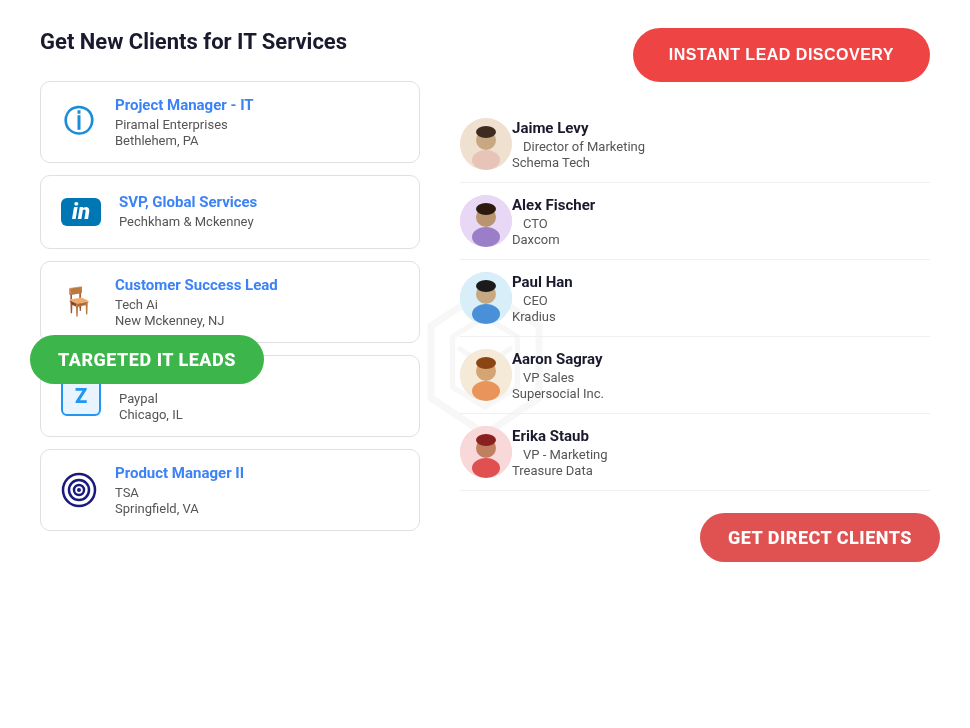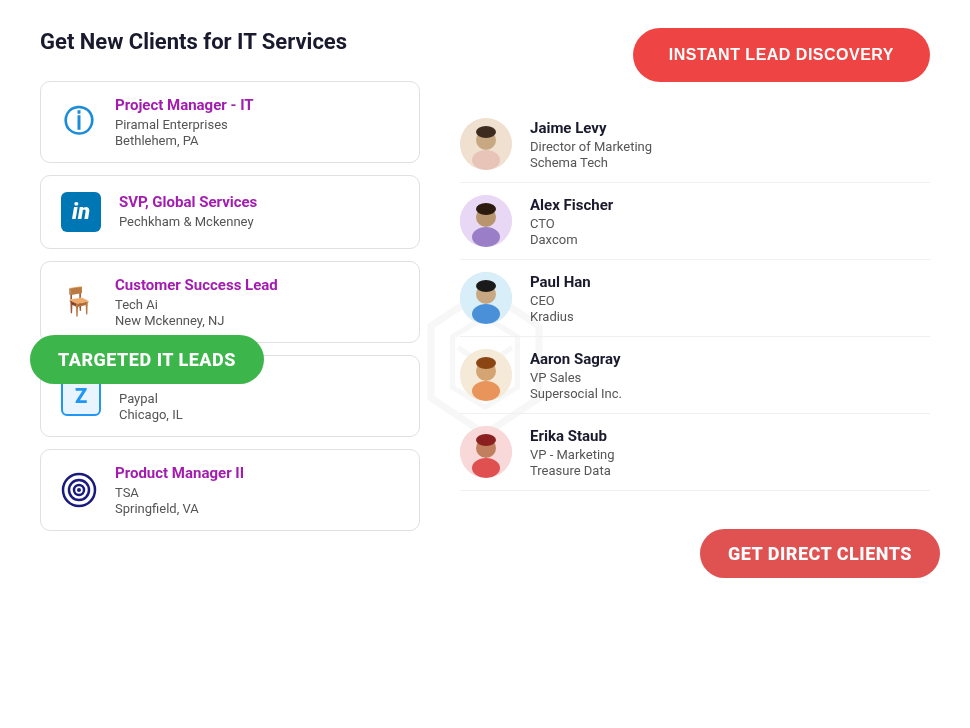--- a/index.html
+++ b/index.html
@@ -57,21 +57,21 @@
     }
 
     .job-info {
       display: flex;
       flex-direction: column;
     }
 
     .job-title {
       font-size: 15px;
       font-weight: 700;
-      color: #a21caf;
+      color: #3b82f6;
       margin-bottom: 3px;
     }
 
     .job-company {
       font-size: 13px;
       color: #555;
       margin-bottom: 1px;
     }
 
     .job-location {
@@ -116,21 +116,20 @@
       align-self: flex-end;
       margin-bottom: 24px;
       border: none;
       cursor: pointer;
       white-space: nowrap;
     }
 
     .person-card {
       display: flex;
       align-items: center;
-      gap: 18px;
       padding: 12px 0;
       border-bottom: 1px solid #f0f0f0;
     }
 
     .person-avatar {
       width: 52px;
       height: 52px;
       border-radius: 50%;
       flex-shrink: 0;
       overflow: hidden;
@@ -149,32 +148,33 @@
       font-size: 15px;
       font-weight: 700;
       color: #1a1a2e;
       margin-bottom: 2px;
     }
 
     .person-role {
       font-size: 13px;
       color: #555;
       margin-bottom: 1px;
+      margin-left: 11px;
     }
 
     .person-company {
       font-size: 13px;
       color: #555;
     }
 
     
     .direct-clients-badge {
       position: absolute;
       right: -10px;
-      bottom: 122px;
+      bottom: 138px;
       background: #e05252;
       color: #ffffff;
       font-size: 18px;
       font-weight: 800;
       padding: 14px 28px;
       border-radius: 40px;
       letter-spacing: 0.5px;
       text-transform: uppercase;
       z-index: 10;
       white-space: nowrap;
@@ -195,21 +195,21 @@
     .avatar-male-1 { background: #e8d5f0; }
     .avatar-male-2 { background: #d5e8f0; }
     .avatar-male-3 { background: #f0e8d5; }
     .avatar-female-2 { background: #f5d5d5; }
 
     
     .linkedin-icon {
       background: #0077b5;
       border-radius: 6px;
       width: 40px;
-      height: 40px;
+      height: 28px;
       display: flex;
       align-items: center;
       justify-content: center;
       color: white;
       font-size: 22px;
       font-weight: 900;
       font-style: italic;
     }
 
     

